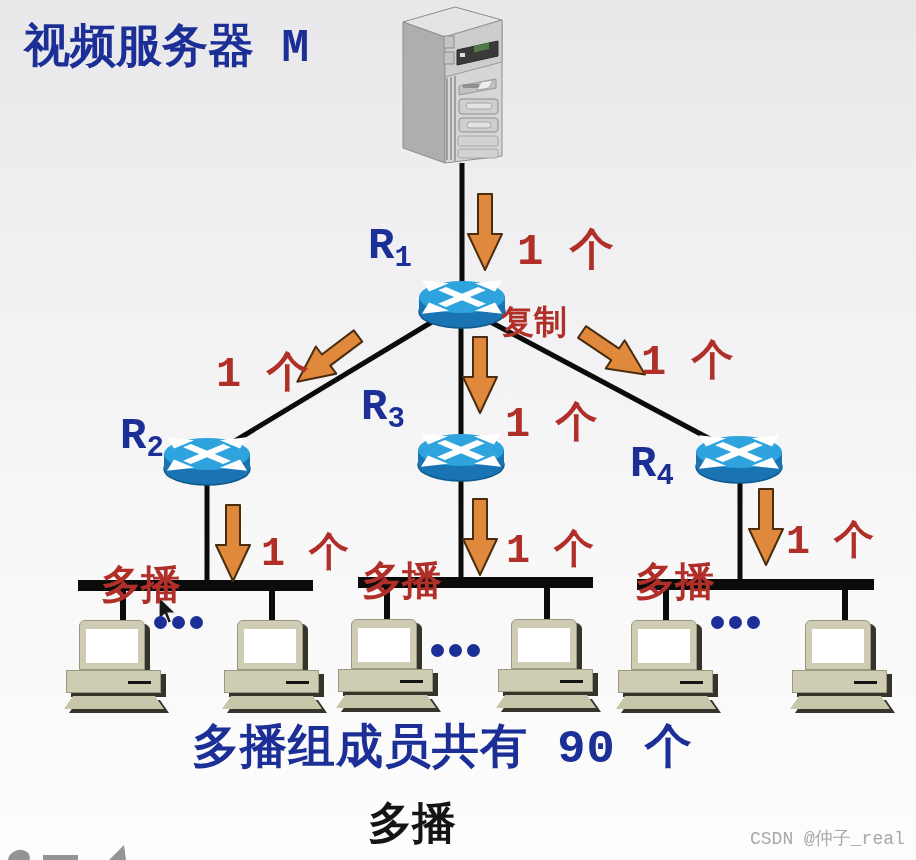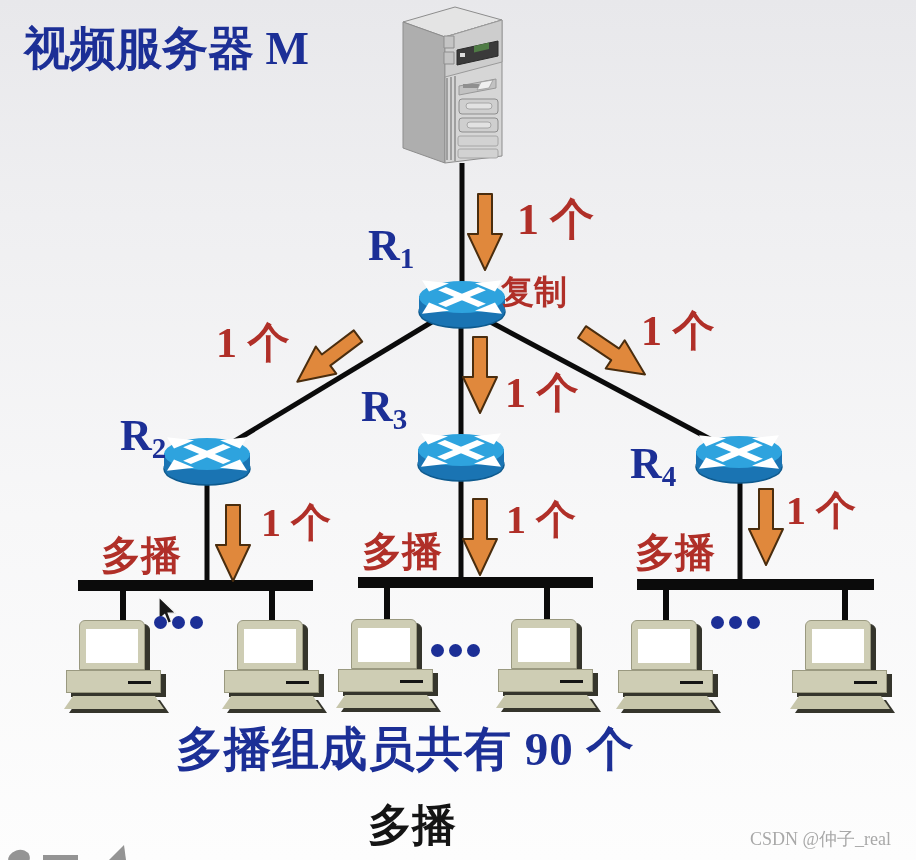--- a/index.html
+++ b/index.html
@@ -1,23 +1,23 @@
 <!DOCTYPE html>
 <html><head>
 <meta charset="utf-8">
 <style>
   html,body{margin:0;padding:0;}
   .stage{
     position:relative;width:916px;height:860px;overflow:hidden;
     background:linear-gradient(180deg,#e8e8eb 0%,#efeff1 25%,#f7f7f8 60%,#fdfdfd 100%);
-    font-family:Liberation Serif, serif;
+    font-family:Liberation Mono, monospace;
   }
   .lbl{position:absolute;line-height:1;white-space:nowrap;font-weight:bold;}
   .blue{color:#1c2f96;}
-  .red{color:#b02f28;}
+  .red{color:#b02f28;margin-top:32px;}
   .r-label{font-size:44px;}
   .r-label sub{font-size:0.66em;vertical-align:-0.28em;}
   .svg-layer{position:absolute;left:0;top:0;}
   
   .computer{position:absolute;width:100px;height:89px;
     filter:drop-shadow(5px 4px 0 rgba(25,25,15,0.88));}
   .computer .monitor{position:absolute;left:15px;top:0;width:66px;height:50px;
     background:#cecdb4;border:1px solid #9a9980;border-radius:6px 6px 0 0;box-sizing:border-box;}
   .computer .screen{position:absolute;left:6px;top:8px;width:52px;height:34px;background:#ffffff;}
   .computer .sysunit{position:absolute;left:2px;top:50px;width:95px;height:23px;
@@ -221,19 +221,19 @@
   <div class="lbl red" style="left:505px;top:372px;font-size:42px;">1 个</div>
   <div class="lbl red" style="left:641px;top:310px;font-size:42px;">1 个</div>
   <div class="lbl red" style="left:261px;top:503px;font-size:40px;">1 个</div>
   <div class="lbl red" style="left:506px;top:500px;font-size:40px;">1 个</div>
   <div class="lbl red" style="left:786px;top:491px;font-size:40px;">1 个</div>
 
   <div class="lbl red" style="left:101px;top:536px;font-size:40px;">多播</div>
   <div class="lbl red" style="left:362px;top:532px;font-size:40px;">多播</div>
   <div class="lbl red" style="left:635px;top:533px;font-size:40px;">多播</div>
 
-  <div class="lbl blue caption" style="left:176px;top:726px;">多播组成员共有 90 个</div>
+  <div class="lbl blue caption" style="left:192px;top:726px;">多播组成员共有 90 个</div>
 
   <div class="lbl bottom-label" style="left:368px;top:804px;">多播</div>
 
   <div class="watermark">CSDN @仲子_real</div>
 
 </div>
 
 </body></html>

